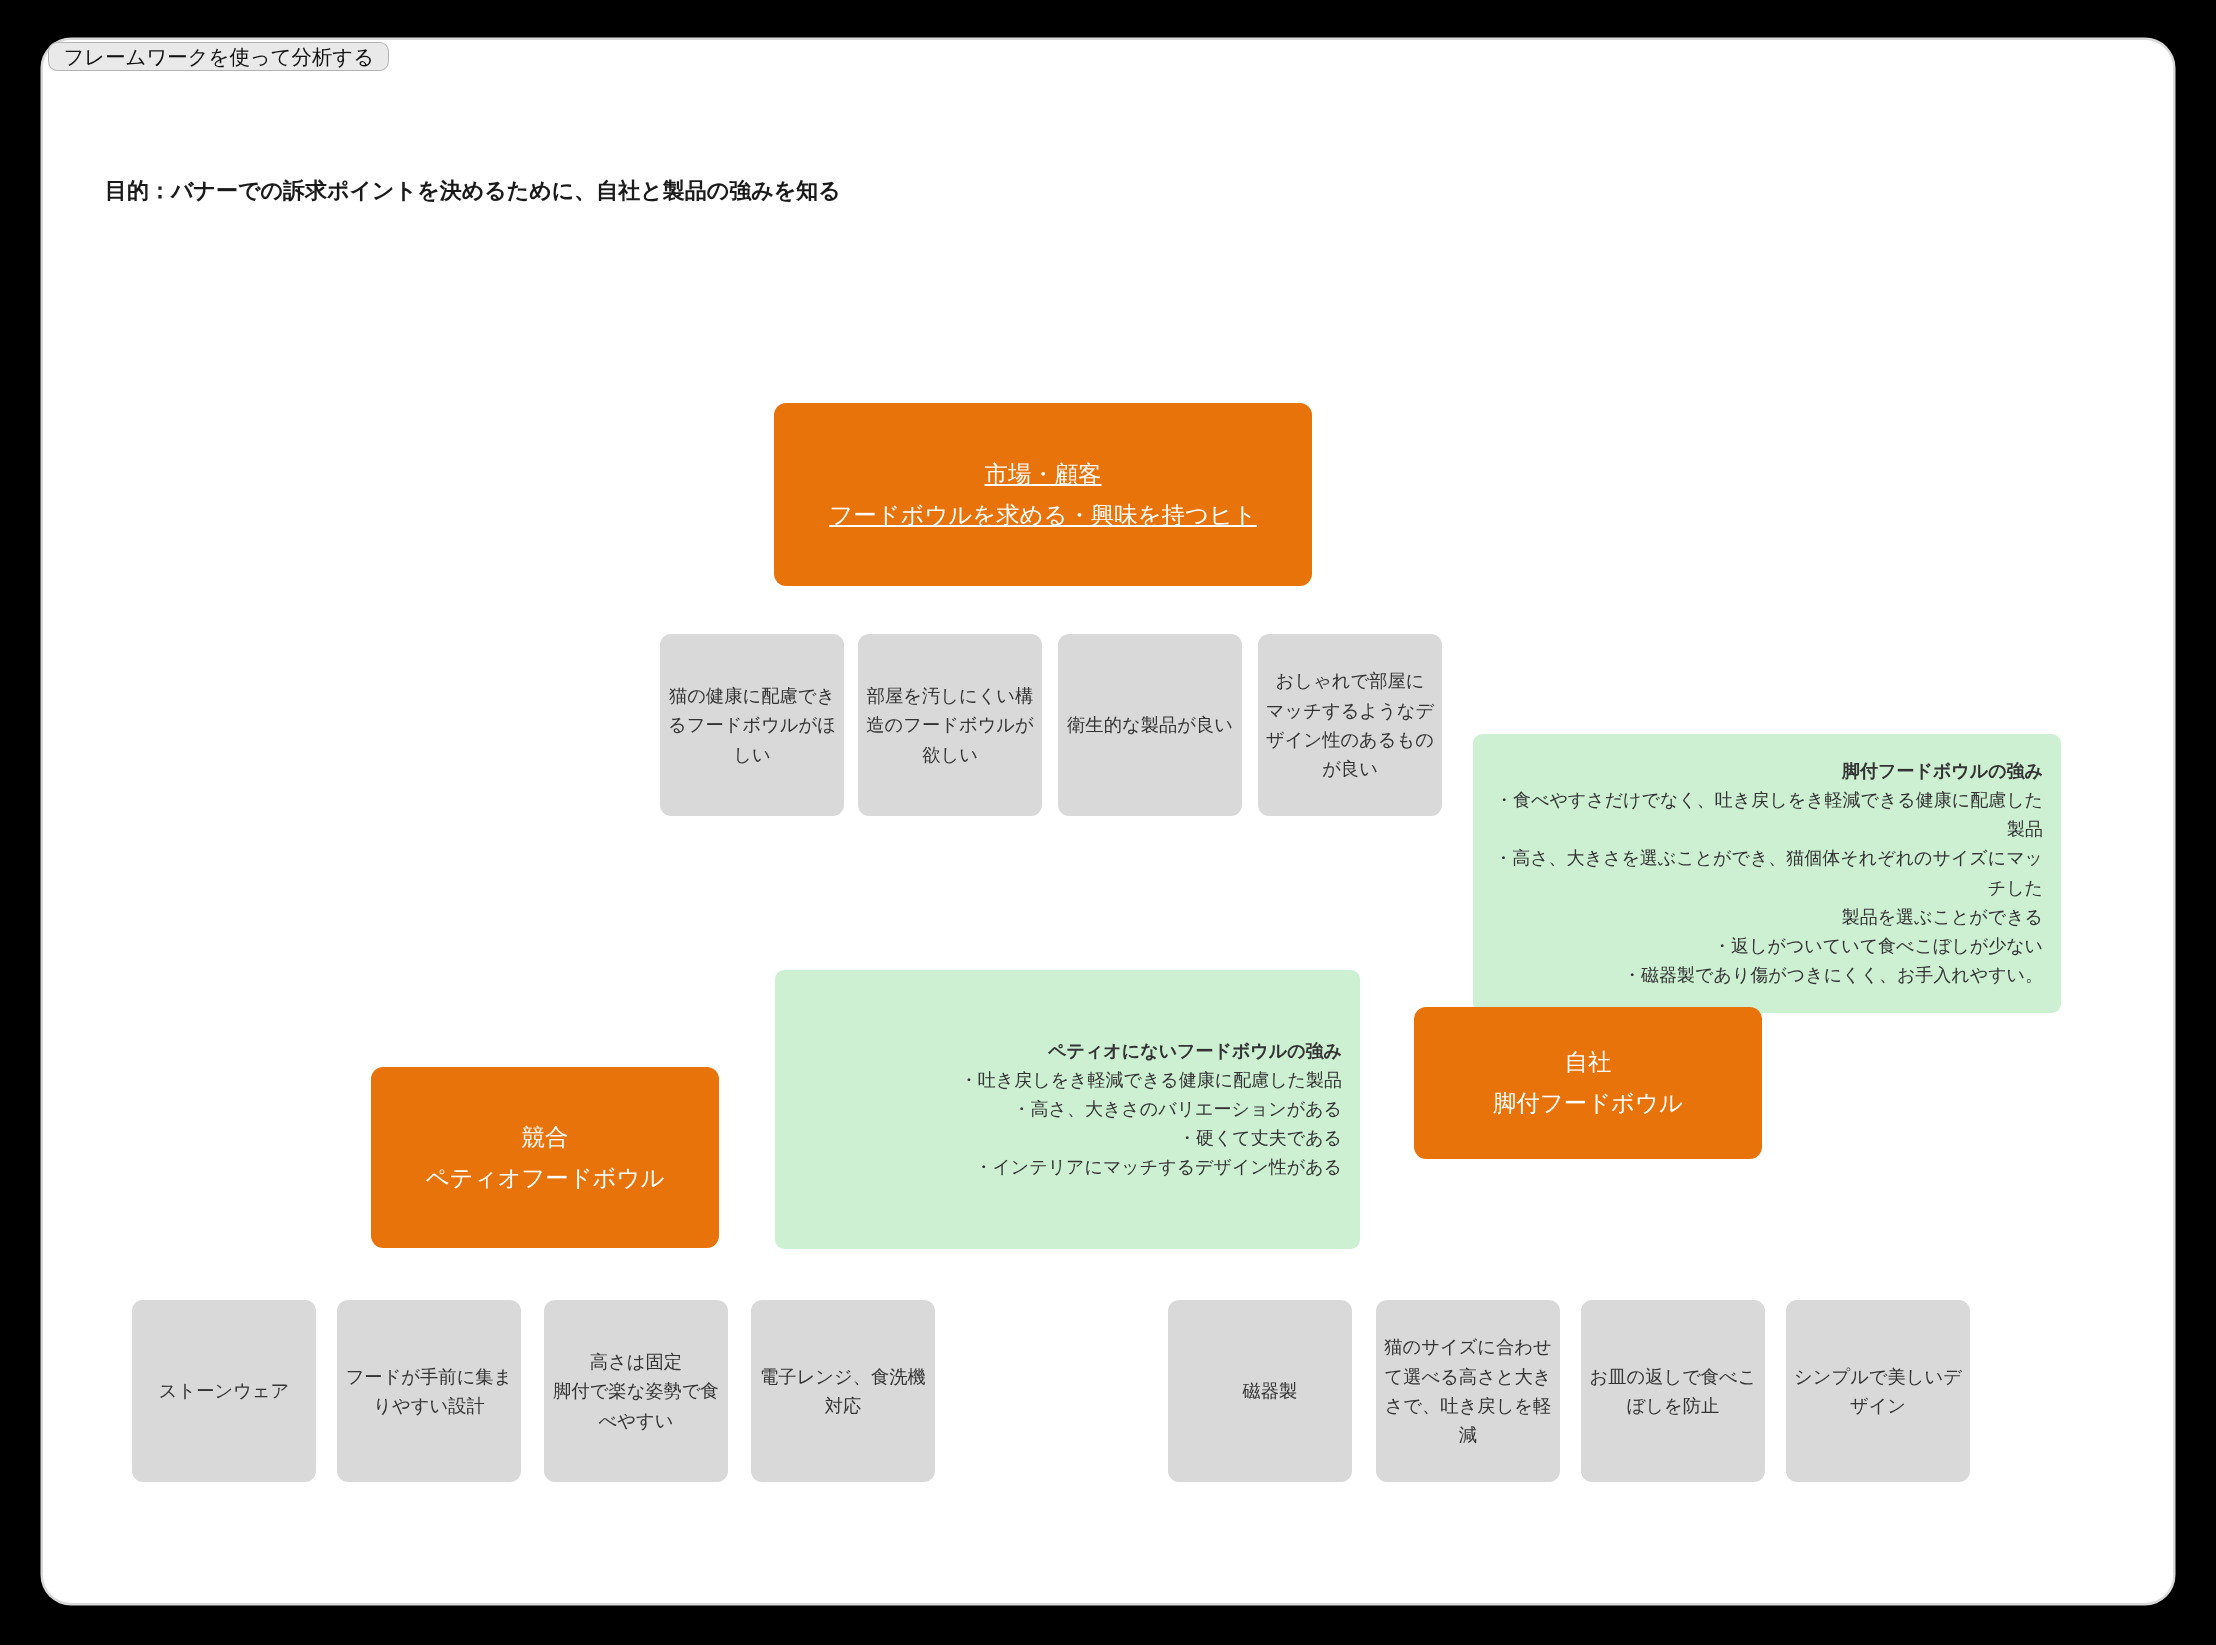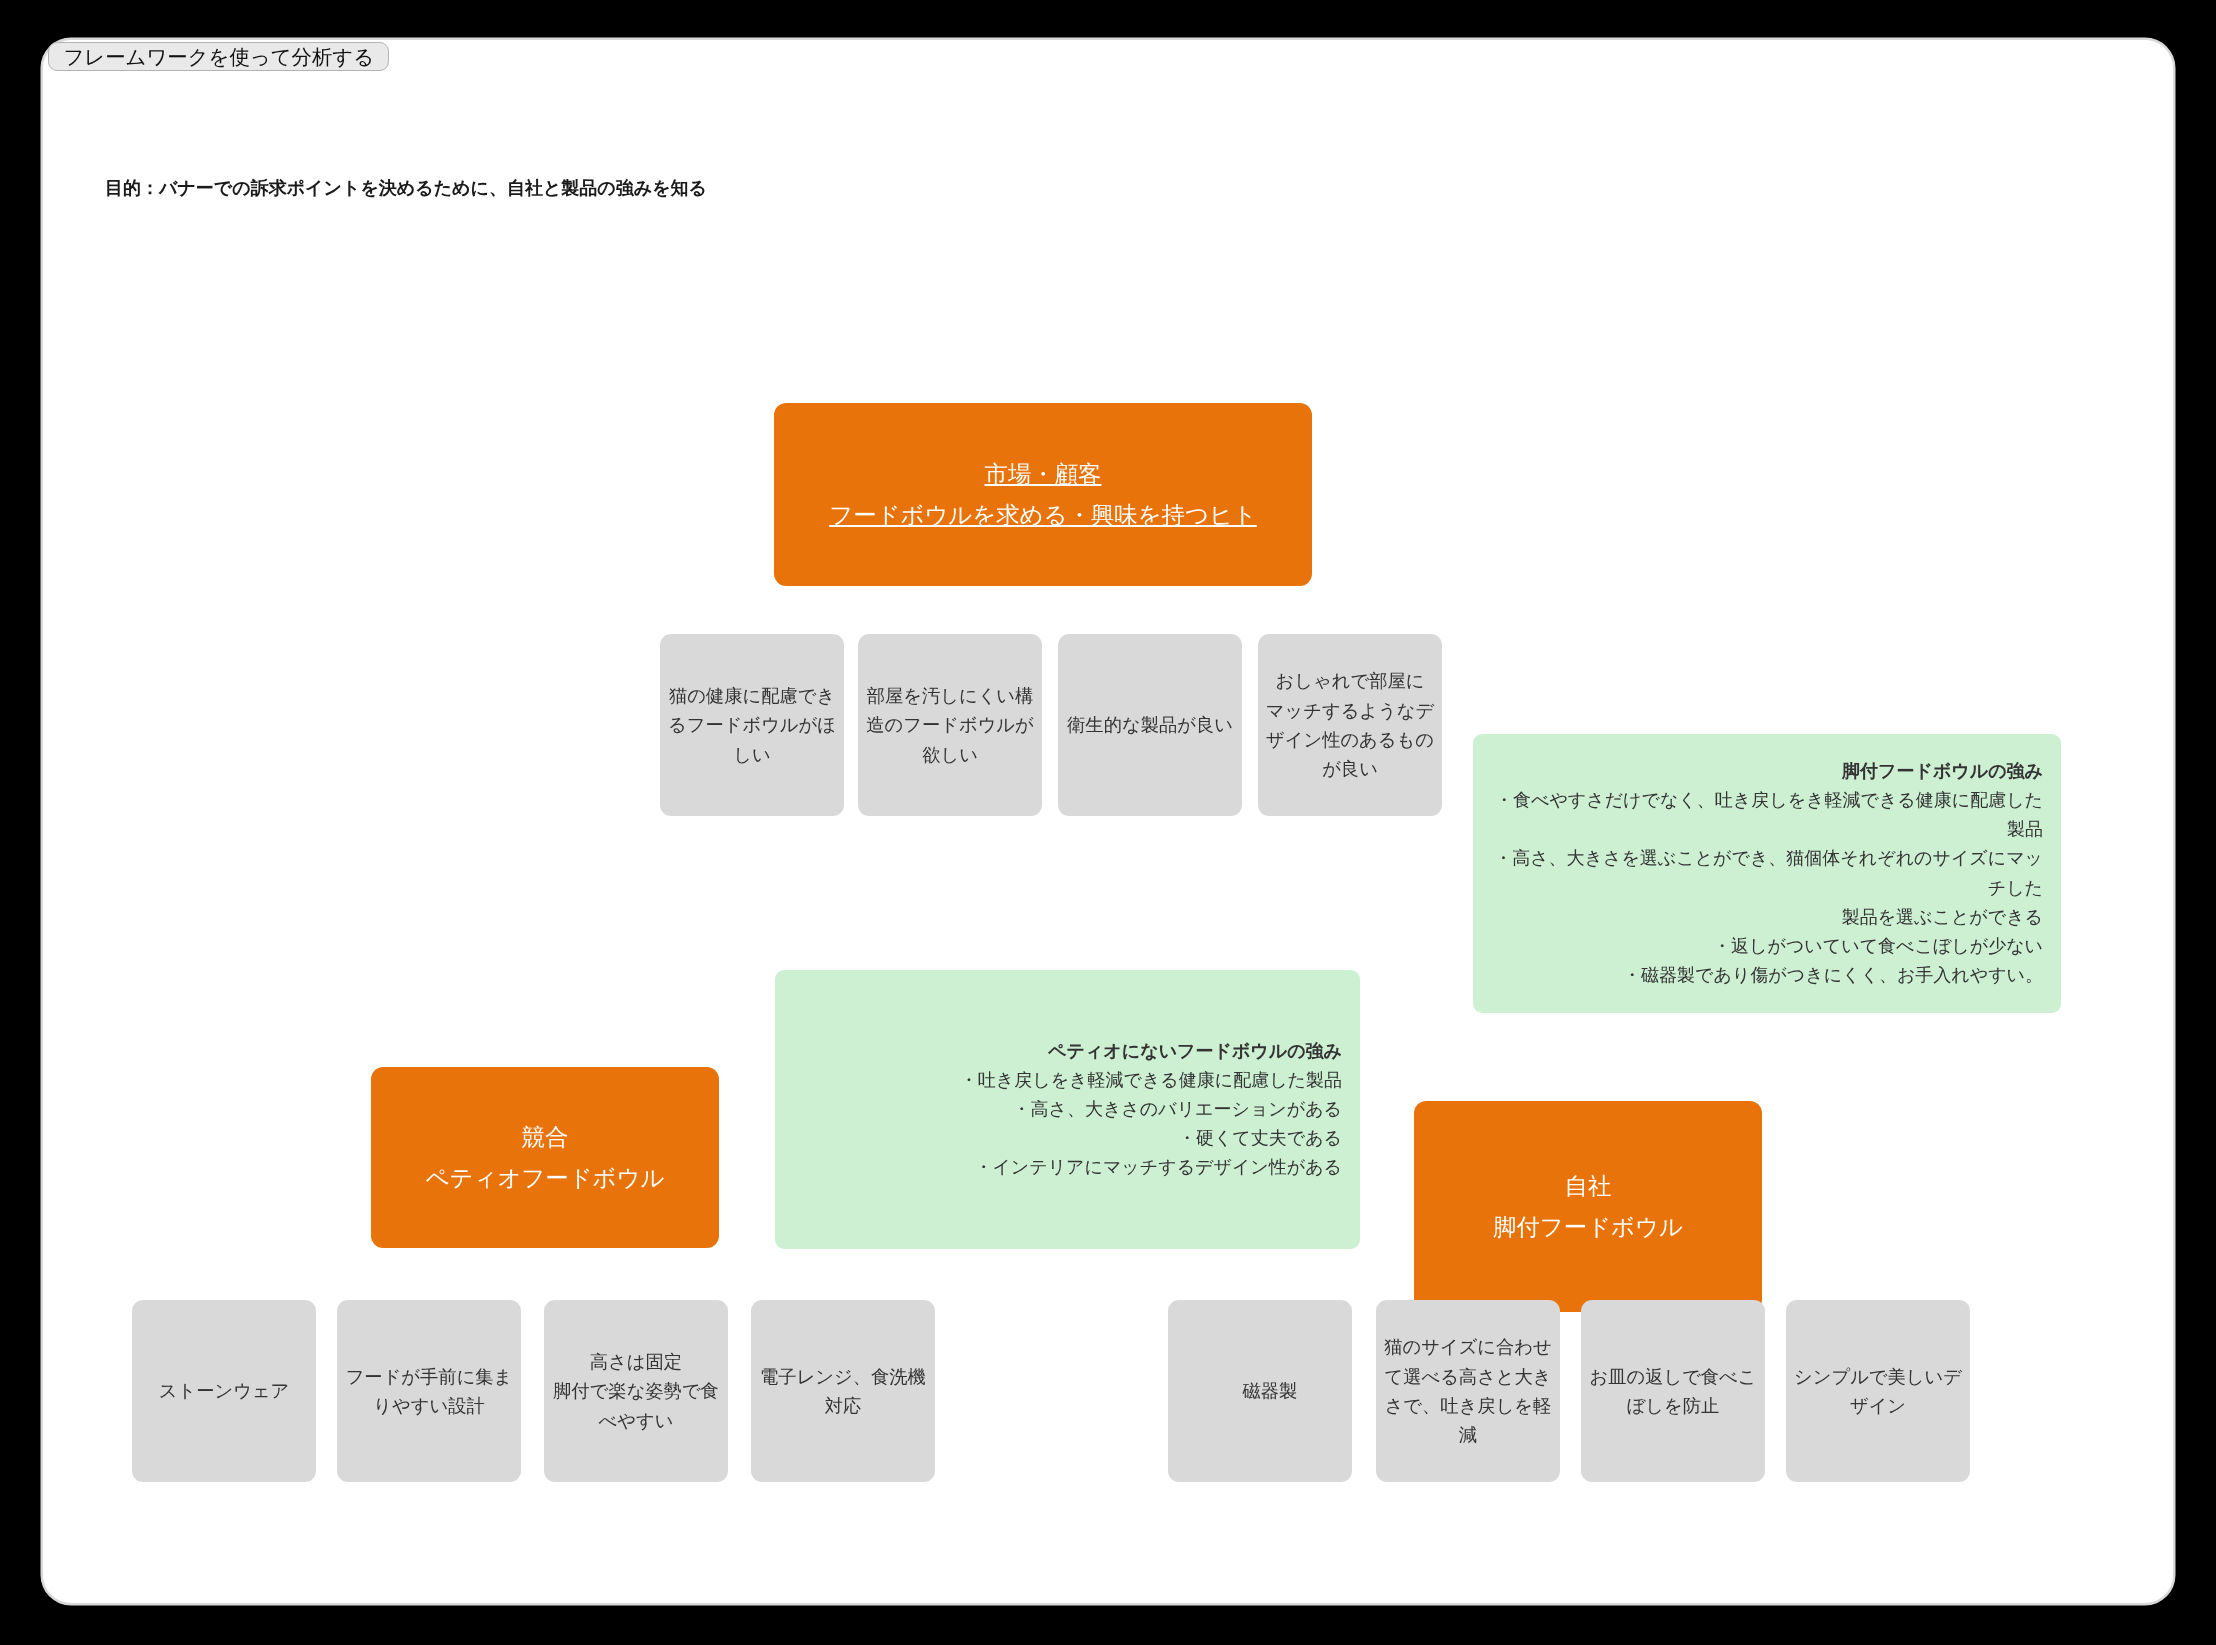--- a/index.html
+++ b/index.html
@@ -20,21 +20,21 @@
     display:flex;align-items:center;
     padding:0 14.3px;
     background:var(--tag_bg,#e9e9e9);
     border:1.5px solid var(--tag_border,#b3b3b3);
     border-radius:9.2px;
     font-size:20.4px;font-weight:500;color:#111;
     box-sizing:border-box;white-space:nowrap;
   }
   .purpose{
     position:absolute;left:62px;top:136px;
-    font-size:18px;font-weight:700;color:#1a1a1a;white-space:nowrap;
+    font-size:22px;font-weight:700;color:#1a1a1a;white-space:nowrap;
   }
   .card-orange{
     position:absolute;
     background:var(--orange,#e8730b);
     color:#fff;border-radius:12.2px;
     display:flex;align-items:center;justify-content:center;
     text-align:center;font-size:23.4px;line-height:1.75;
     white-space:pre-line;
   }
   .note{
@@ -94,21 +94,21 @@
     <div class="g-title">ペティオにないフードボウルの強み</div>
     <div class="g-body">・吐き戻しをき軽減できる健康に配慮した製品
 ・高さ、大きさのバリエーションがある
 ・硬くて丈夫である
 ・インテリアにマッチするデザイン性がある</div>
   </div>
 
   <div class="card-orange" style="left:328px;top:1027px;width:348px;height:181px;">競合
 ペティオフードボウル</div>
 
-  <div class="card-orange" style="left:1371px;top:1061px;width:348px;height:211px;">自社
+  <div class="card-orange" style="left:1371px;top:967px;width:348px;height:152px;">自社
 脚付フードボウル</div>
 
   <div class="note" style="left:89px;top:1260px;">ストーンウェア</div>
   <div class="note" style="left:294px;top:1260px;">フードが手前に集ま
 りやすい設計</div>
   <div class="note" style="left:501px;top:1260px;">高さは固定
 脚付で楽な姿勢で食
 べやすい</div>
   <div class="note" style="left:708px;top:1260px;">電子レンジ、食洗機
 対応</div>

